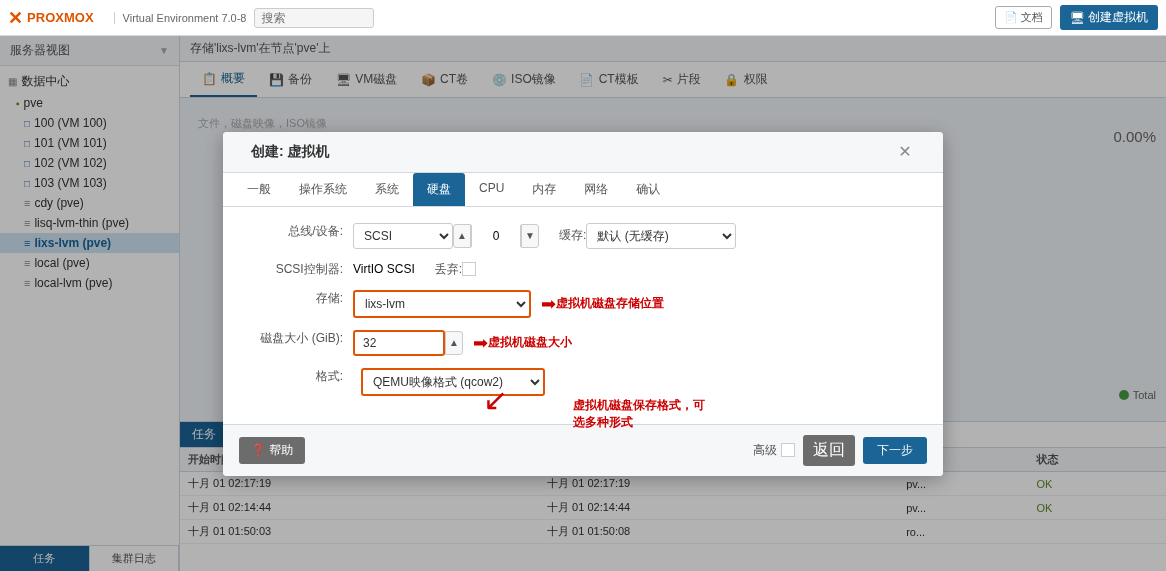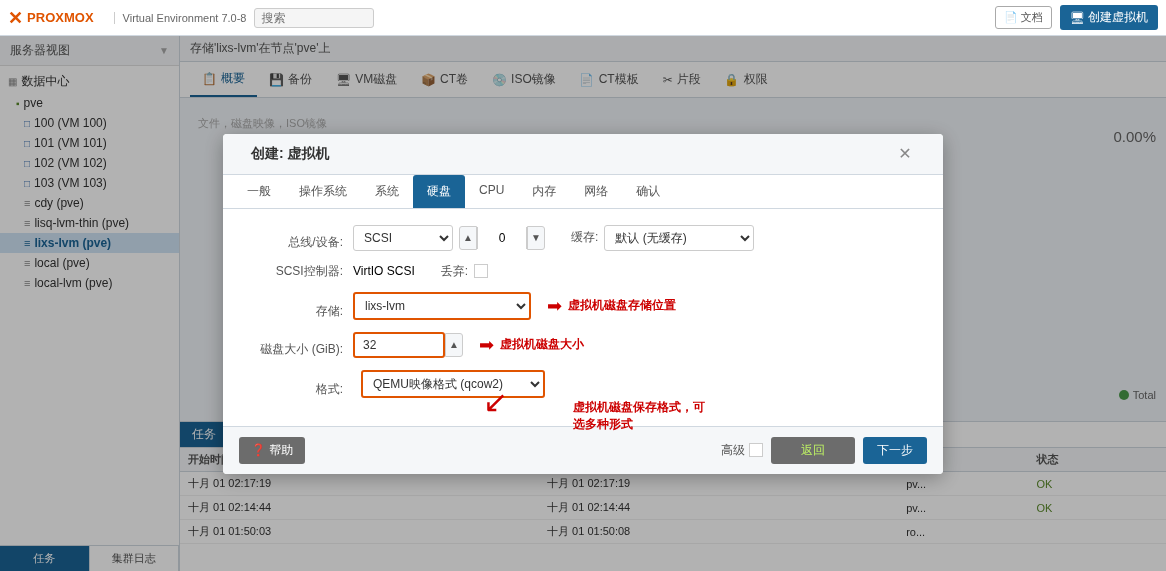--- a/index.html
+++ b/index.html
@@ -51,38 +51,38 @@
     
     .dialog-overlay { position: fixed; top: 36px; left: 0; right: 0; bottom: 0; background: rgba(0,0,0,0.3); display: flex; align-items: center; justify-content: center; z-index: 100; }
     .dialog { background: #fff; border-radius: 4px; width: 720px; box-shadow: 0 4px 20px rgba(0,0,0,0.3); }
     .dialog-header { background: #f5f7f9; border-bottom: 1px solid #d0d8e0; padding: 10px 28px; display: flex; align-items: center; justify-content: space-between; border-radius: 4px 4px 0 0; }
     .dialog-title { font-size: 14px; font-weight: bold; color: #333; }
     .dialog-close { background: none; border: none; font-size: 16px; cursor: pointer; color: #888; width: 20px; height: 20px; display: flex; align-items: center; justify-content: center; }
     .dialog-tabs { display: flex; border-bottom: 1px solid #d0d8e0; padding: 0 10px; background: #fff; }
     .dialog-tab { padding: 8px 14px; cursor: pointer; font-size: 12px; color: #555; }
     .dialog-tab.active { background: #1a6496; color: #fff; border-radius: 3px 3px 0 0; }
     .dialog-body { padding: 16px 20px; }
-    .form-row { display: flex; align-items: flex-end; margin-bottom: 12px; }
+    .form-row { display: flex; align-items: flex-start; margin-bottom: 12px; }
     .form-label { width: 110px; text-align: right; padding-right: 10px; color: #555; font-size: 12px; flex-shrink: 0; }
-    .form-control { display: flex; align-items: center; gap: 6px; flex: 1; }
+    .form-control { display: flex; align-items: center; flex: 1; }
     .form-input { border: 1px solid #1a8ac4; border-radius: 3px; padding: 4px 8px; font-size: 12px; color: #333; background: #fff; }
     .form-input-red { border: 1px solid #e05400; }
     .form-select { border: 1px solid #ccc; border-radius: 3px; padding: 4px 6px; font-size: 12px; color: #333; background: #fff; }
     .spinner-group { display: flex; align-items: center; }
     .spinner-btn { border: 1px solid #ccc; background: #f5f7f9; width: 18px; height: 24px; display: flex; align-items: center; justify-content: center; cursor: pointer; font-size: 10px; color: #555; }
     .spinner-btn:first-child { border-radius: 3px 0 0 3px; }
     .spinner-btn:last-child { border-radius: 0 3px 3px 0; }
     .spinner-input { border: 1px solid #ccc; border-top: none; border-bottom: none; padding: 4px 6px; font-size: 12px; width: 50px; text-align: center; }
     .right-label { margin-left: 20px; color: #555; font-size: 12px; }
     .checkbox { width: 14px; height: 14px; border: 1px solid #ccc; background: #fff; display: inline-block; }
     .dialog-footer { border-top: 1px solid #d0d8e0; padding: 10px 16px; display: flex; align-items: center; justify-content: space-between; background: #f5f7f9; border-radius: 0 0 4px 4px; }
     .footer-left { display: flex; align-items: center; gap: 8px; }
     .footer-right { display: flex; align-items: center; gap: 8px; }
     .btn-help { background: #6c6c6c; color: #fff; border: none; border-radius: 3px; padding: 5px 12px; font-size: 12px; cursor: pointer; display: flex; align-items: center; gap: 4px; }
-    .btn-back { background: #6c6c6c; color: #bef264; border: none; border-radius: 3px; padding: 5px 30px; font-size: 12px; cursor: pointer; }
+    .btn-back { background: #6c6c6c; color: #ffffff; border: none; border-radius: 3px; padding: 5px 10px; font-size: 16px; cursor: pointer; }
     .btn-next { background: #1a6496; color: #fff; border: none; border-radius: 3px; padding: 5px 14px; font-size: 12px; cursor: pointer; }
     .advanced-checkbox { display: flex; align-items: center; gap: 4px; font-size: 12px; color: #555; }
   </style>
 </head>
 <body>
 
 <div class="topbar">
   <div class="logo">
     <span class="logo-x">✕</span>
     <span class="logo-text">PROXMOX</span>

